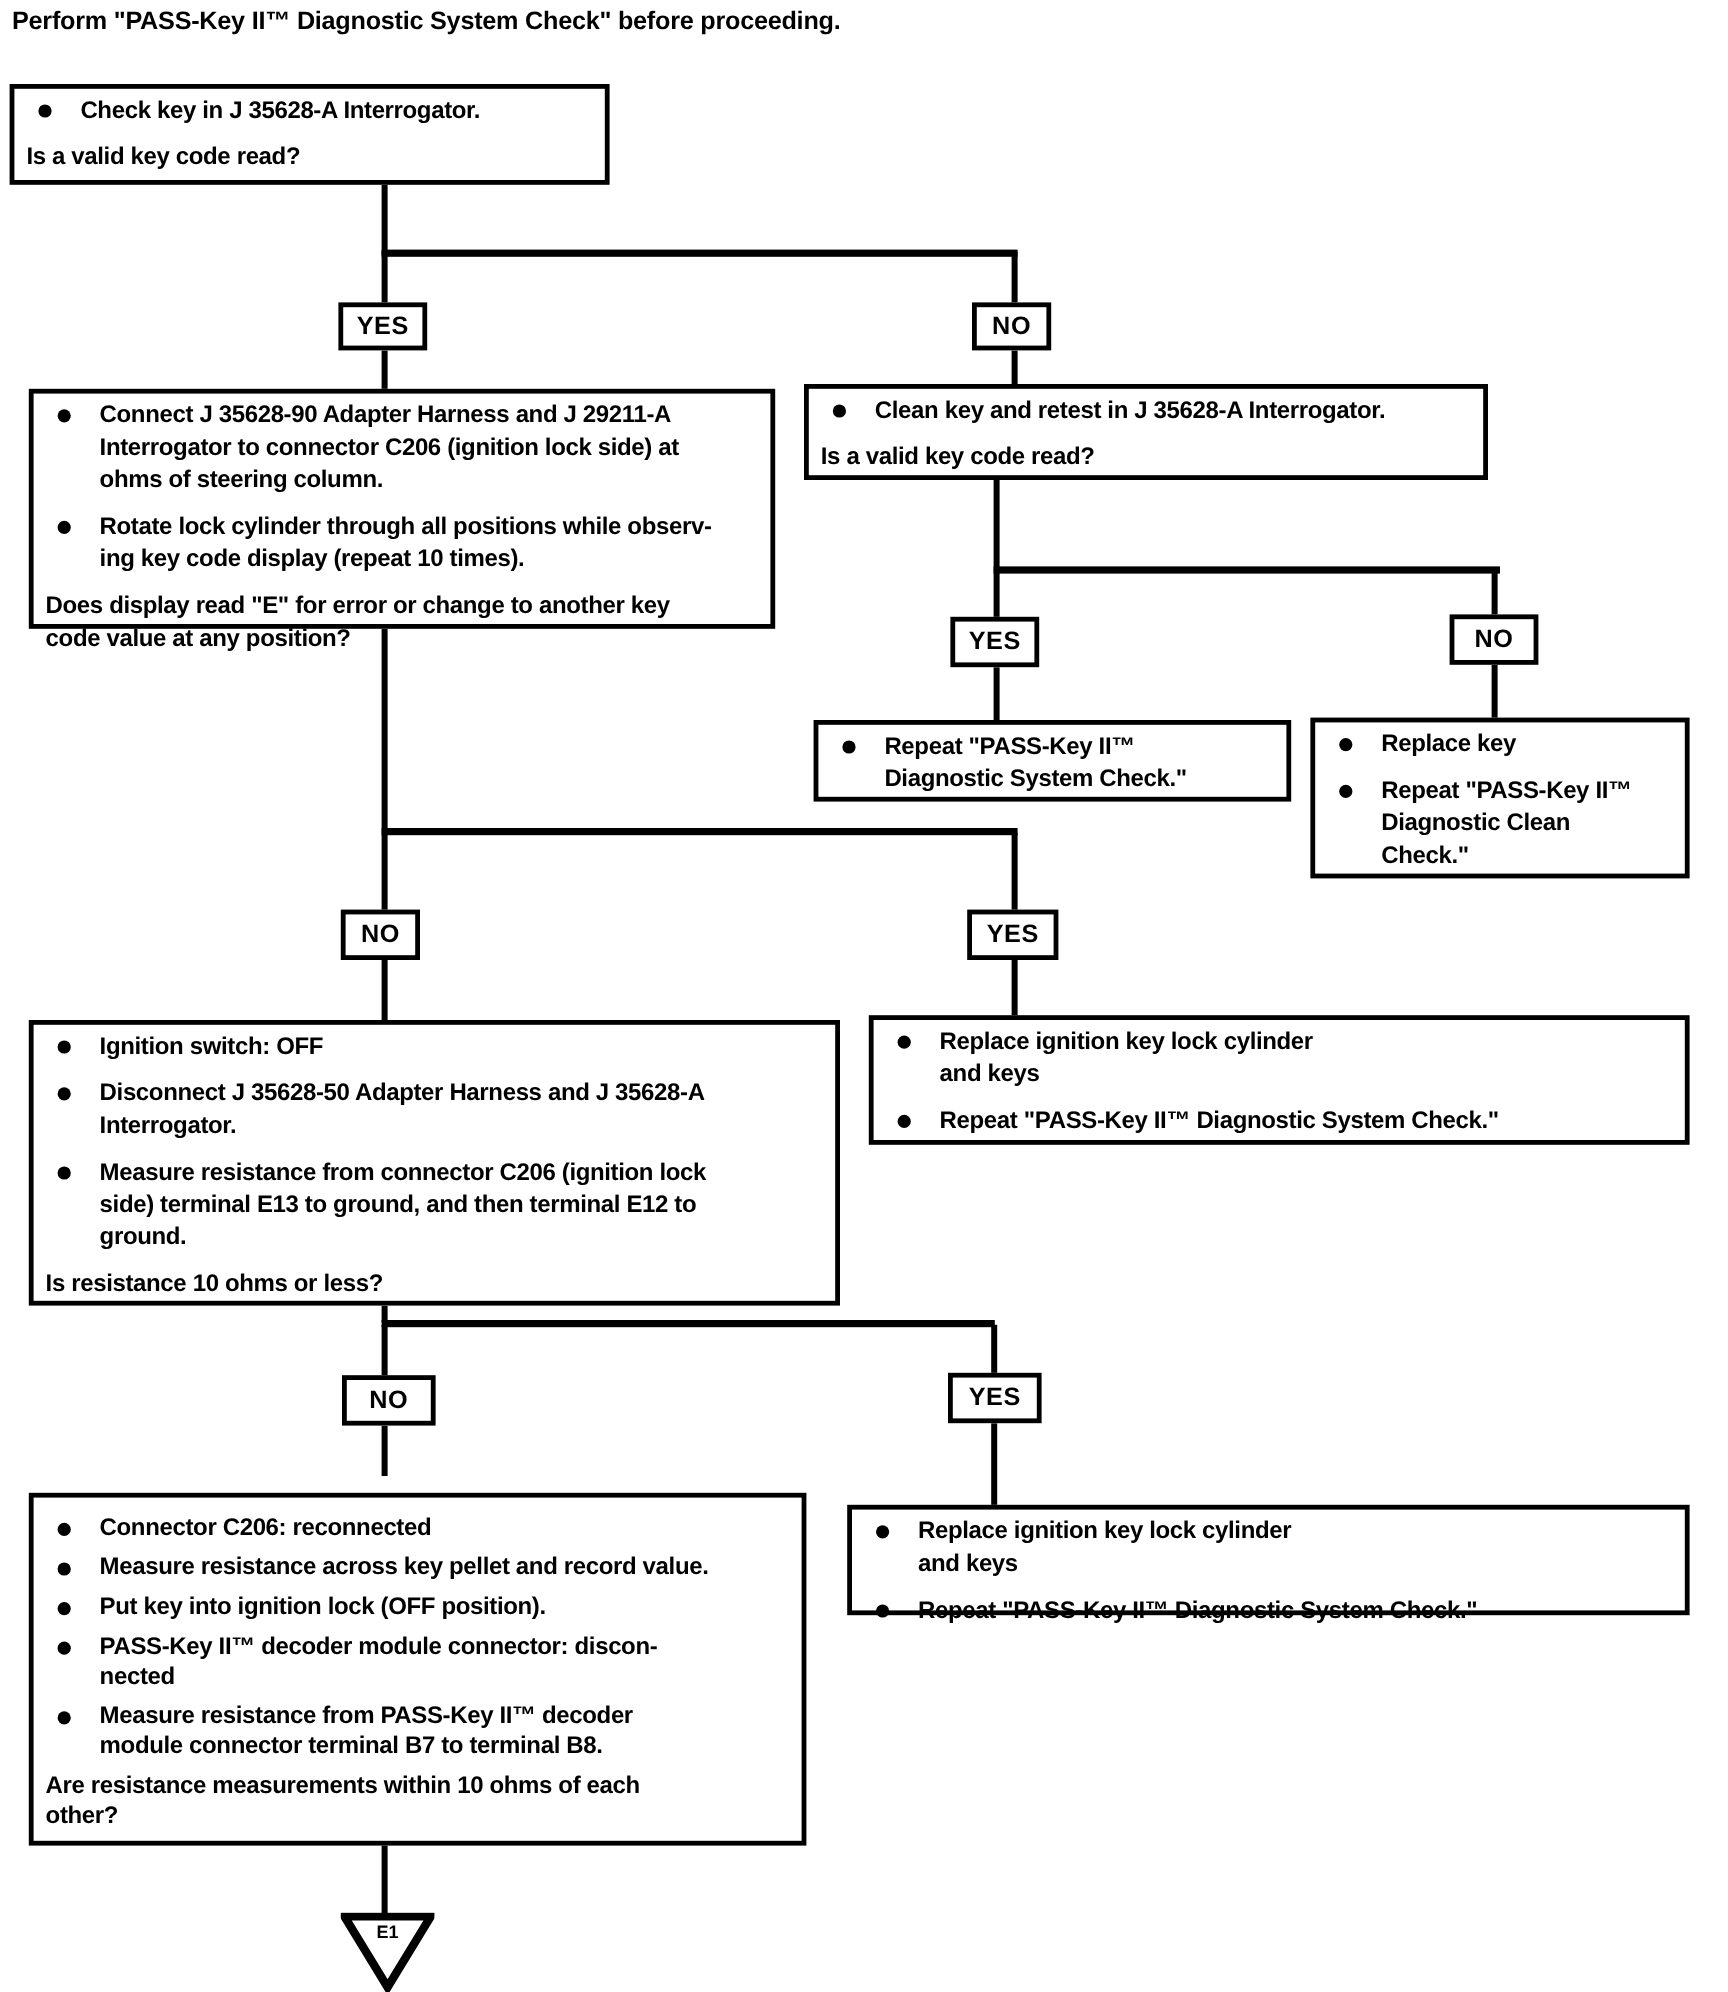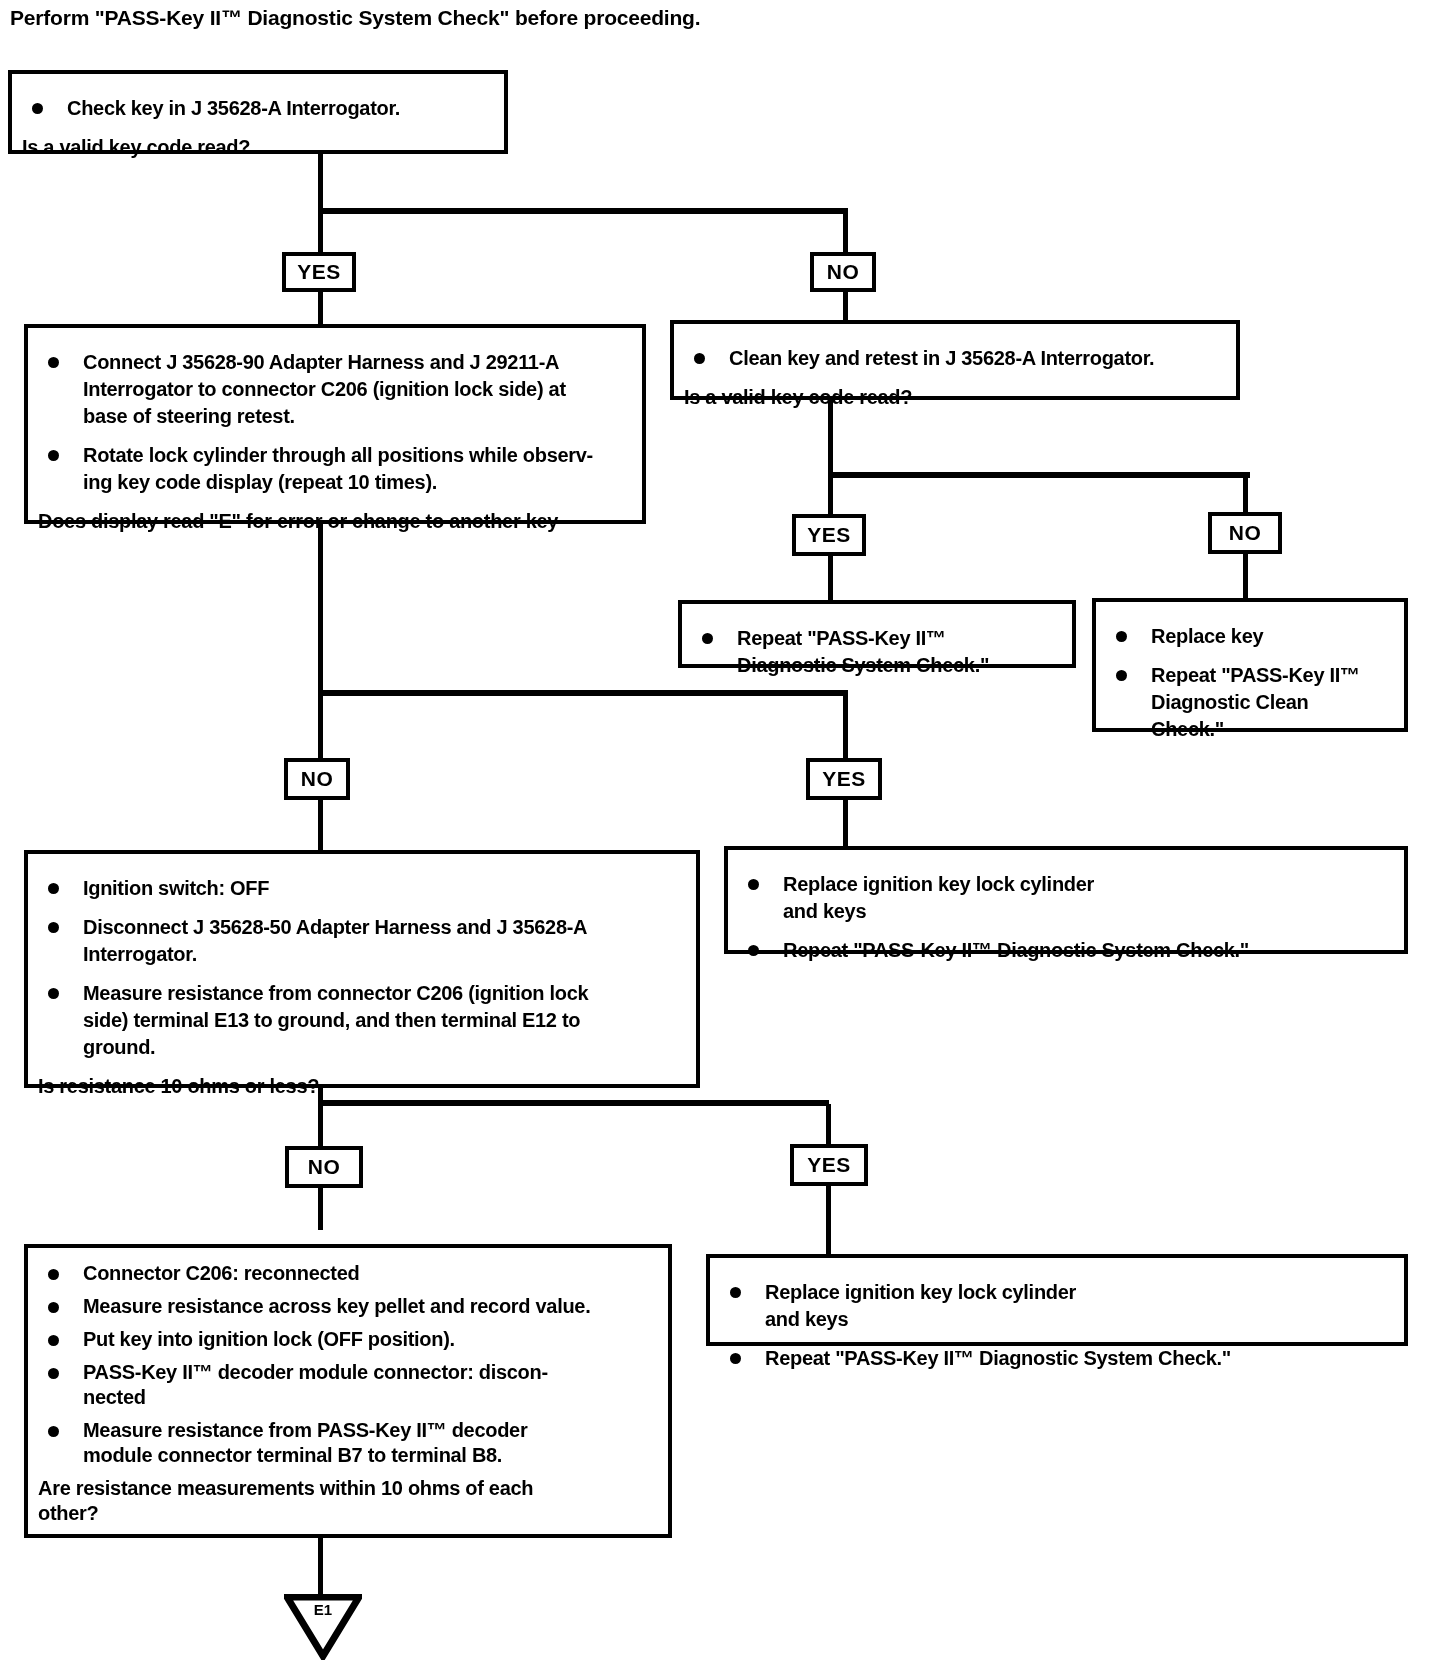--- a/index.html
+++ b/index.html
@@ -9,21 +9,21 @@
     overflow:hidden;
   }
   .page-header{
     position:absolute;left:10px;top:6px;font-size:21px;letter-spacing:-0.2px;white-space:nowrap;
   }
   .fbox{
     position:absolute;border:4px solid #000;background:#fff;
     box-sizing:border-box;padding:5px 6px;
   }
   .item{display:flex;margin-top:12px;}
-  .item:first-child{margin-top:16px;}
+  .item:first-child{margin-top:0;}
   .dot{flex:0 0 auto;width:11px;height:11px;border-radius:50%;background:#000;margin:8px 24px 0 14px;}
   .plain{padding-left:4px;}
   .lines{font-size:20px;line-height:27px;letter-spacing:-0.3px;}
   .lines div{white-space:nowrap;}
   .tight .item{margin-top:8px;}
   .tight .lines{line-height:25px;}
   .blabel{
     position:absolute;border:4px solid #000;background:#fff;box-sizing:border-box;
     display:flex;align-items:center;justify-content:center;
     font-size:21px;letter-spacing:0.5px;text-align:center;
@@ -80,33 +80,34 @@
           <div>Is a valid key code read?</div>
         </div>
       </div>
     </div>
     <div class="fbox" style="left: 24px; top: 324px; width: 622px; height: 200px;">
       <div class="item">
         <span class="dot"></span>
         <div class="lines">
           <div>Connect J 35628-90 Adapter Harness and J 29211-A</div>
           <div>Interrogator to connector C206 (ignition lock side) at</div>
-          <div>base of steering retest.</div>
+          <div>ohms of steering column.</div>
         </div>
       </div>
       <div class="item">
         <span class="dot"></span>
         <div class="lines">
           <div>Rotate lock cylinder through all positions while observ-</div>
           <div>ing key code display (repeat 10 times).</div>
         </div>
       </div>
       <div class="item plain">
         <div class="lines">
           <div>Does display read "E" for error or change to another key</div>
+          <div>code value at any position?</div>
         </div>
       </div>
     </div>
     <div class="fbox" style="left: 670px; top: 320px; width: 570px; height: 80px;">
       <div class="item">
         <span class="dot"></span>
         <div class="lines">
           <div>Clean key and retest in J 35628-A Interrogator.</div>
         </div>
       </div>

